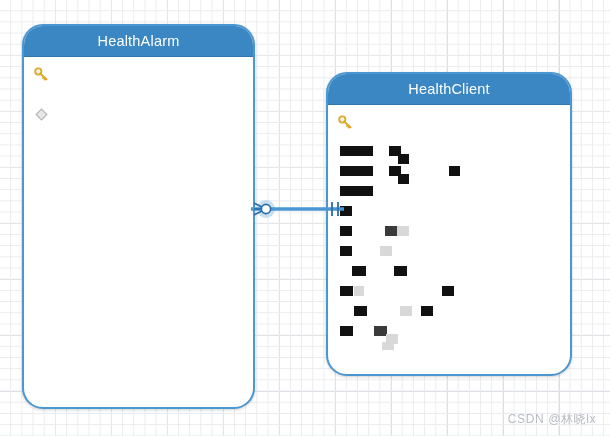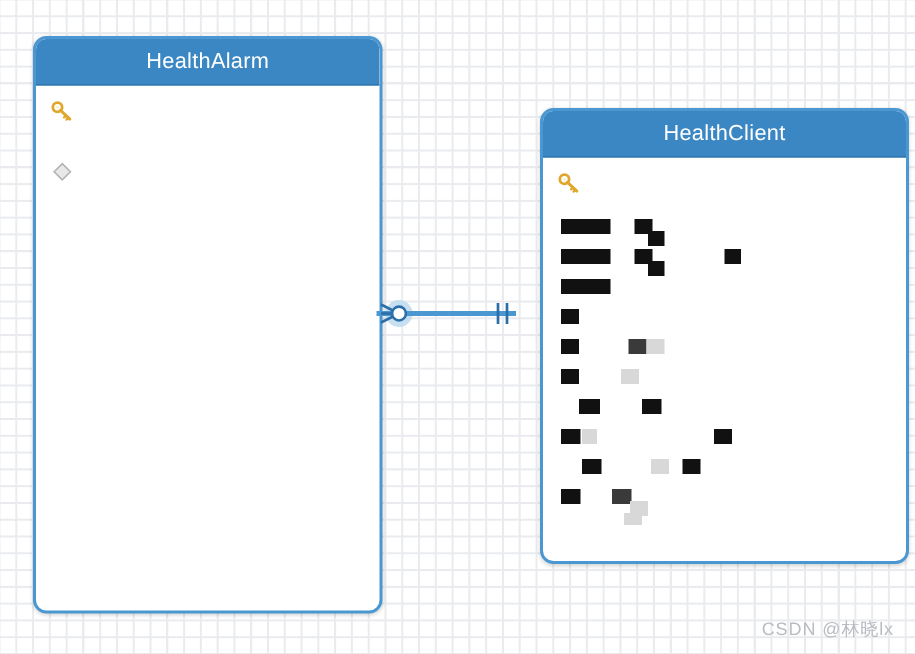--- a/index.html
+++ b/index.html
@@ -18,21 +18,21 @@
       linear-gradient(to right, #d4d7dc 1px, transparent 1px),
       linear-gradient(to bottom, #d4d7dc 1px, transparent 1px);
     background-size:11.2px 11.2px, 11.2px 11.2px, 56px 56px, 56px 56px;
     background-position:-1px -1px,-1px -1px,-1px -1px,-1px -1px;
   }
   
   .entity{
     position:absolute;
     background:#ffffff;
     border:2px solid #4a97d2;
-    border-radius:9px;
+    border-radius:21px;
     box-shadow:0 1px 3px rgba(0,0,0,.18);
     overflow:hidden;
     box-sizing:border-box;
   }
   .entity-header{
     background:#3a87c4;
     color:#ffffff;
     text-align:center;
     font-size:14.5px;
     letter-spacing:.2px;
@@ -113,21 +113,21 @@
         <div class="field"><span class="fname"></span><span class="fsep"></span><span class="ftype"></span></div>
         <div class="field"><span class="fname"></span><span class="fsep"></span><span class="ftype"></span></div>
         <div class="field"><span class="fname"></span><span class="fsep"></span><span class="ftype"></span></div>
         <div class="field"><span class="fname"></span><span class="fsep"></span><span class="ftype"></span></div>
         <div class="field"><span class="fname"></span><span class="fsep"></span><span class="ftype"></span></div>
         <div class="field"><span class="fname"></span><span class="fsep"></span><span class="ftype"></span></div>
         <div class="field"><span class="fname"></span><span class="fsep"></span><span class="ftype"></span></div>
       </div>
   </div>
 
-  <div class="entity" id="entity-healthclient" style="left:360px;top:72px;width:246px;height:304px;">
+  <div class="entity" id="entity-healthclient" style="left:326px;top:72px;width:246px;height:304px;">
     <div class="entity-header">HealthClient</div>
     <div class="entity-body" id="fields-healthclient" style="position:relative;">
 
       <div id="redactions">
           <div class="redact" style="left: 12px; top: 41px; width: 33px; height: 10px;"></div>
           <div class="redact" style="left: 61px; top: 41px; width: 12px; height: 10px;"></div>
           <div class="redact" style="left: 70px; top: 49px; width: 11px; height: 10px;"></div>
           <div class="redact" style="left: 12px; top: 61px; width: 33px; height: 10px;"></div>
           <div class="redact" style="left: 61px; top: 61px; width: 12px; height: 10px;"></div>
           <div class="redact" style="left: 70px; top: 69px; width: 11px; height: 10px;"></div>

